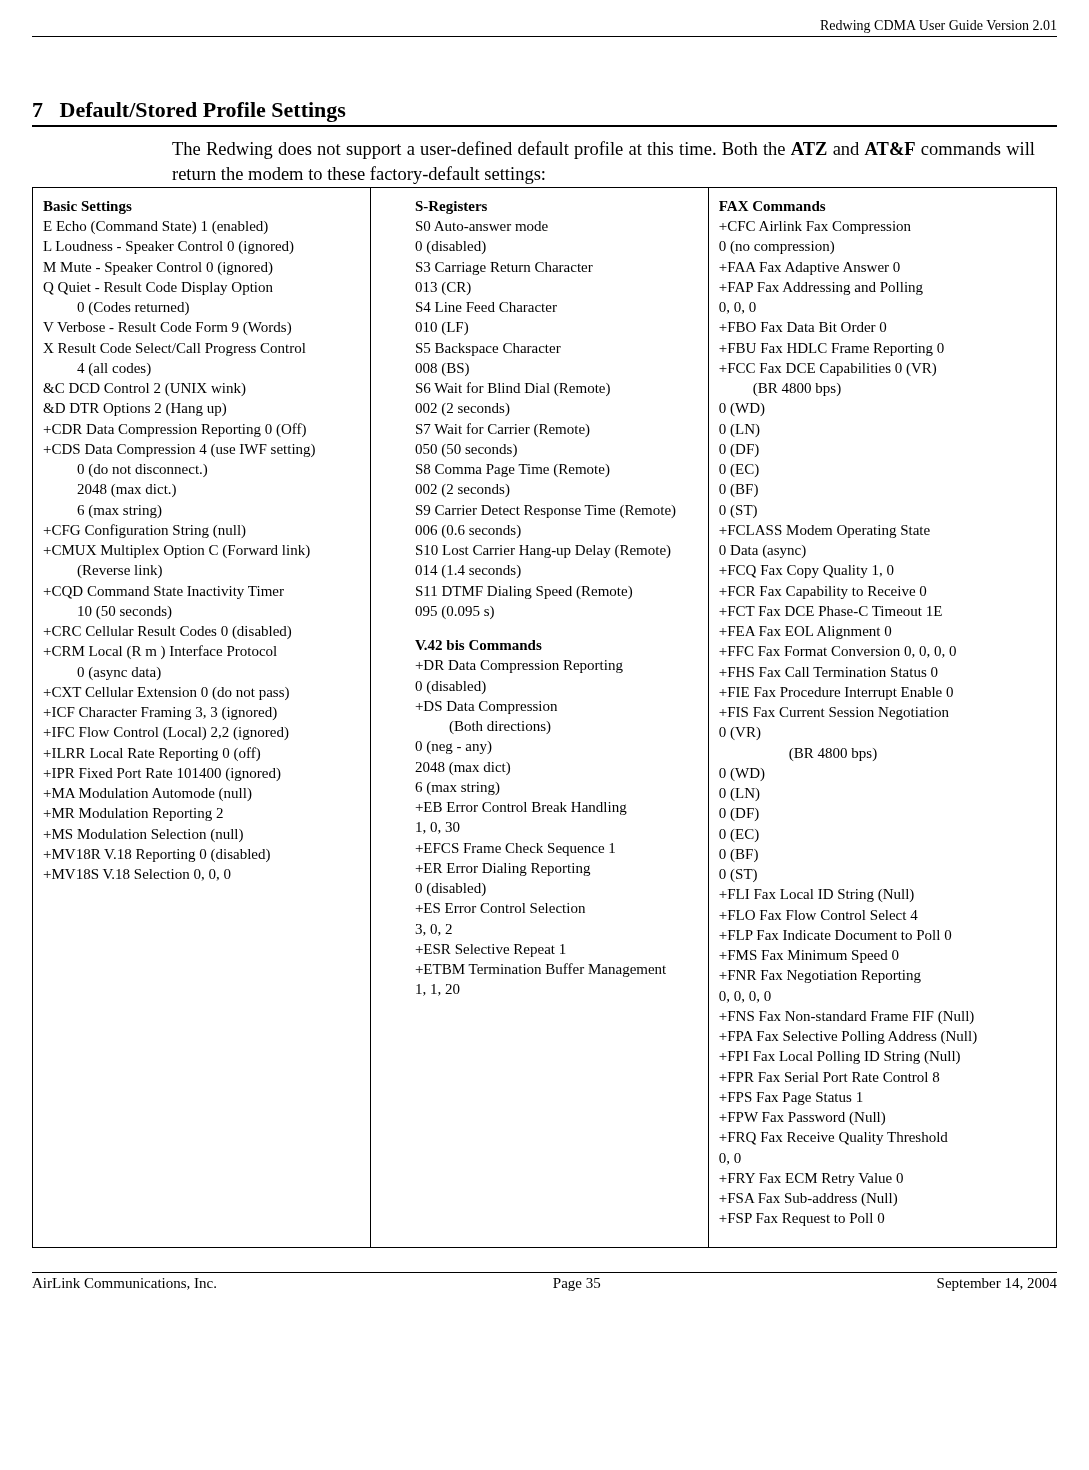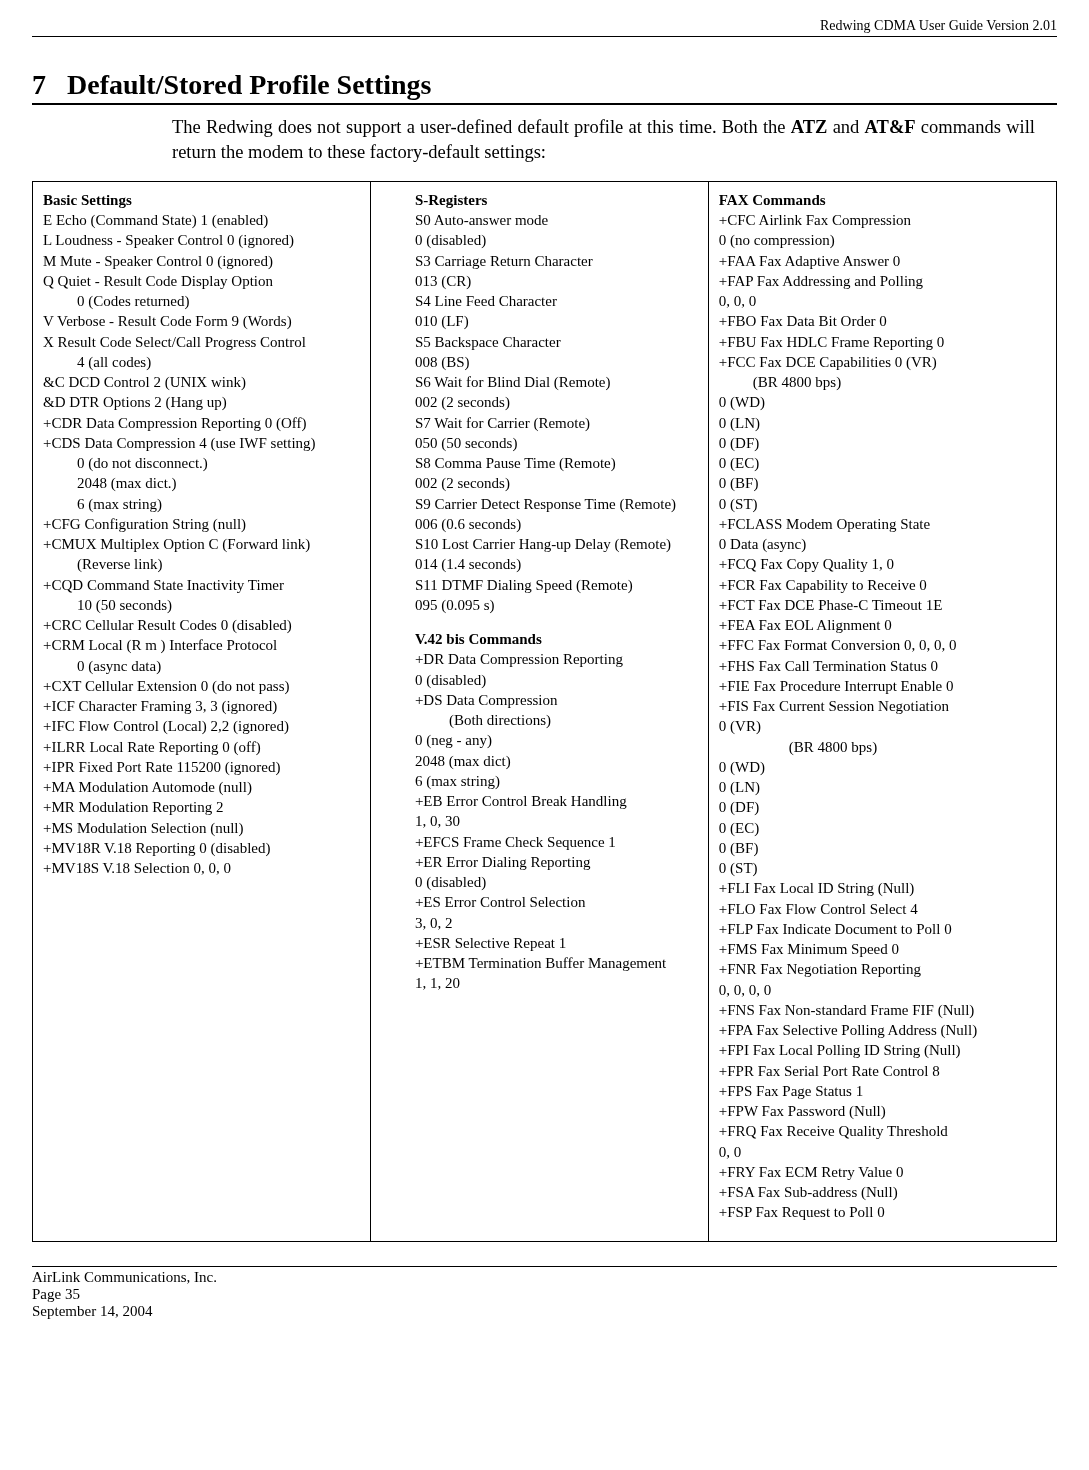--- a/index.html
+++ b/index.html
@@ -15,41 +15,41 @@
   .header-line {
     border-top: 1px solid #000;
     margin: 0;
   }
   .header-right {
     text-align: right;
     font-size: 14px;
     padding-bottom: 2px;
   }
   .section-title {
-    font-size: 28px;
+    font-size: 22px;
     font-weight: bold;
-    margin-top: 32px;
+    margin-top: 60px;
     margin-bottom: 2px;
   }
   .section-underline {
     border-top: 2px solid #000;
     margin-bottom: 10px;
   }
   .intro {
     font-size: 18.5px;
     line-height: 1.35;
     margin-left: 140px;
     margin-right: 22px;
     text-align: justify;
   }
   .bold { font-weight: bold; }
   table.settings {
     border-collapse: collapse;
     width: 100%;
-    margin-top: 16px;
+    margin-top: 0;
   }
   table.settings td {
     border: 1px solid #000;
     vertical-align: top;
     padding: 8px 10px 18px 10px;
     font-family: "Times New Roman", Times, serif;
     font-size: 15px;
     line-height: 1.35;
   }
   .col-head {
@@ -65,21 +65,20 @@
   }
   .footer-rule {
     border-top: 1px solid #000;
     margin-top: 24px;
   }
   .footer {
     display: flex;
     justify-content: space-between;
     font-size: 15px;
     padding-top: 2px;
-    flex-direction: column;
   }
   .group-gap {
     display:block;
     height:14px;
   }
 </style>
 </head>
 <body>
 
 <div class="header-right">Redwing CDMA User Guide Version 2.01</div>
@@ -121,21 +120,21 @@
             <span class="indent">(Reverse link)</span>
             <div>+CQD Command State Inactivity Timer</div>
             <span class="indent">10 (50 seconds)</span>
             <div>+CRC Cellular Result Codes 0 (disabled)</div>
             <div>+CRM Local (R m ) Interface Protocol</div>
             <span class="indent">0 (async data)</span>
             <div>+CXT Cellular Extension 0 (do not pass)</div>
             <div>+ICF Character Framing 3, 3 (ignored)</div>
             <div>+IFC Flow Control (Local) 2,2 (ignored)</div>
             <div>+ILRR Local Rate Reporting 0 (off)</div>
-            <div>+IPR Fixed Port Rate 115200 (ignored)</div>
+            <div>+IPR Fixed Port Rate 101400 (ignored)</div>
             <div>+MA Modulation Automode (null)</div>
             <div>+MR Modulation Reporting 2</div>
             <div>+MS Modulation Selection (null)</div>
             <div>+MV18R V.18 Reporting 0 (disabled)</div>
             <div>+MV18S V.18 Selection 0, 0, 0</div>
           </div>
     </td>
     <td style="width:33%;padding-left:44px;">
       <div class="col-head">S-Registers</div>
       <div id="col2body1">
@@ -144,21 +143,21 @@
             <div>S3 Carriage Return Character</div>
             <div>013 (CR)</div>
             <div>S4 Line Feed Character</div>
             <div>010 (LF)</div>
             <div>S5 Backspace Character</div>
             <div>008 (BS)</div>
             <div>S6 Wait for Blind Dial (Remote)</div>
             <div>002 (2 seconds)</div>
             <div>S7 Wait for Carrier (Remote)</div>
             <div>050 (50 seconds)</div>
-            <div>S8 Comma Pause Time (Remote)</div>
+            <div>S8 Comma Page Time (Remote)</div>
             <div>002 (2 seconds)</div>
             <div>S9 Carrier Detect Response Time (Remote)</div>
             <div>006 (0.6 seconds)</div>
             <div>S10 Lost Carrier Hang-up Delay (Remote)</div>
             <div>014 (1.4 seconds)</div>
             <div>S11 DTMF Dialing Speed (Remote)</div>
             <div>095 (0.095 s)</div>
           </div>
       <span class="group-gap"></span>
       <div class="col-head">V.42 bis Commands</div>

